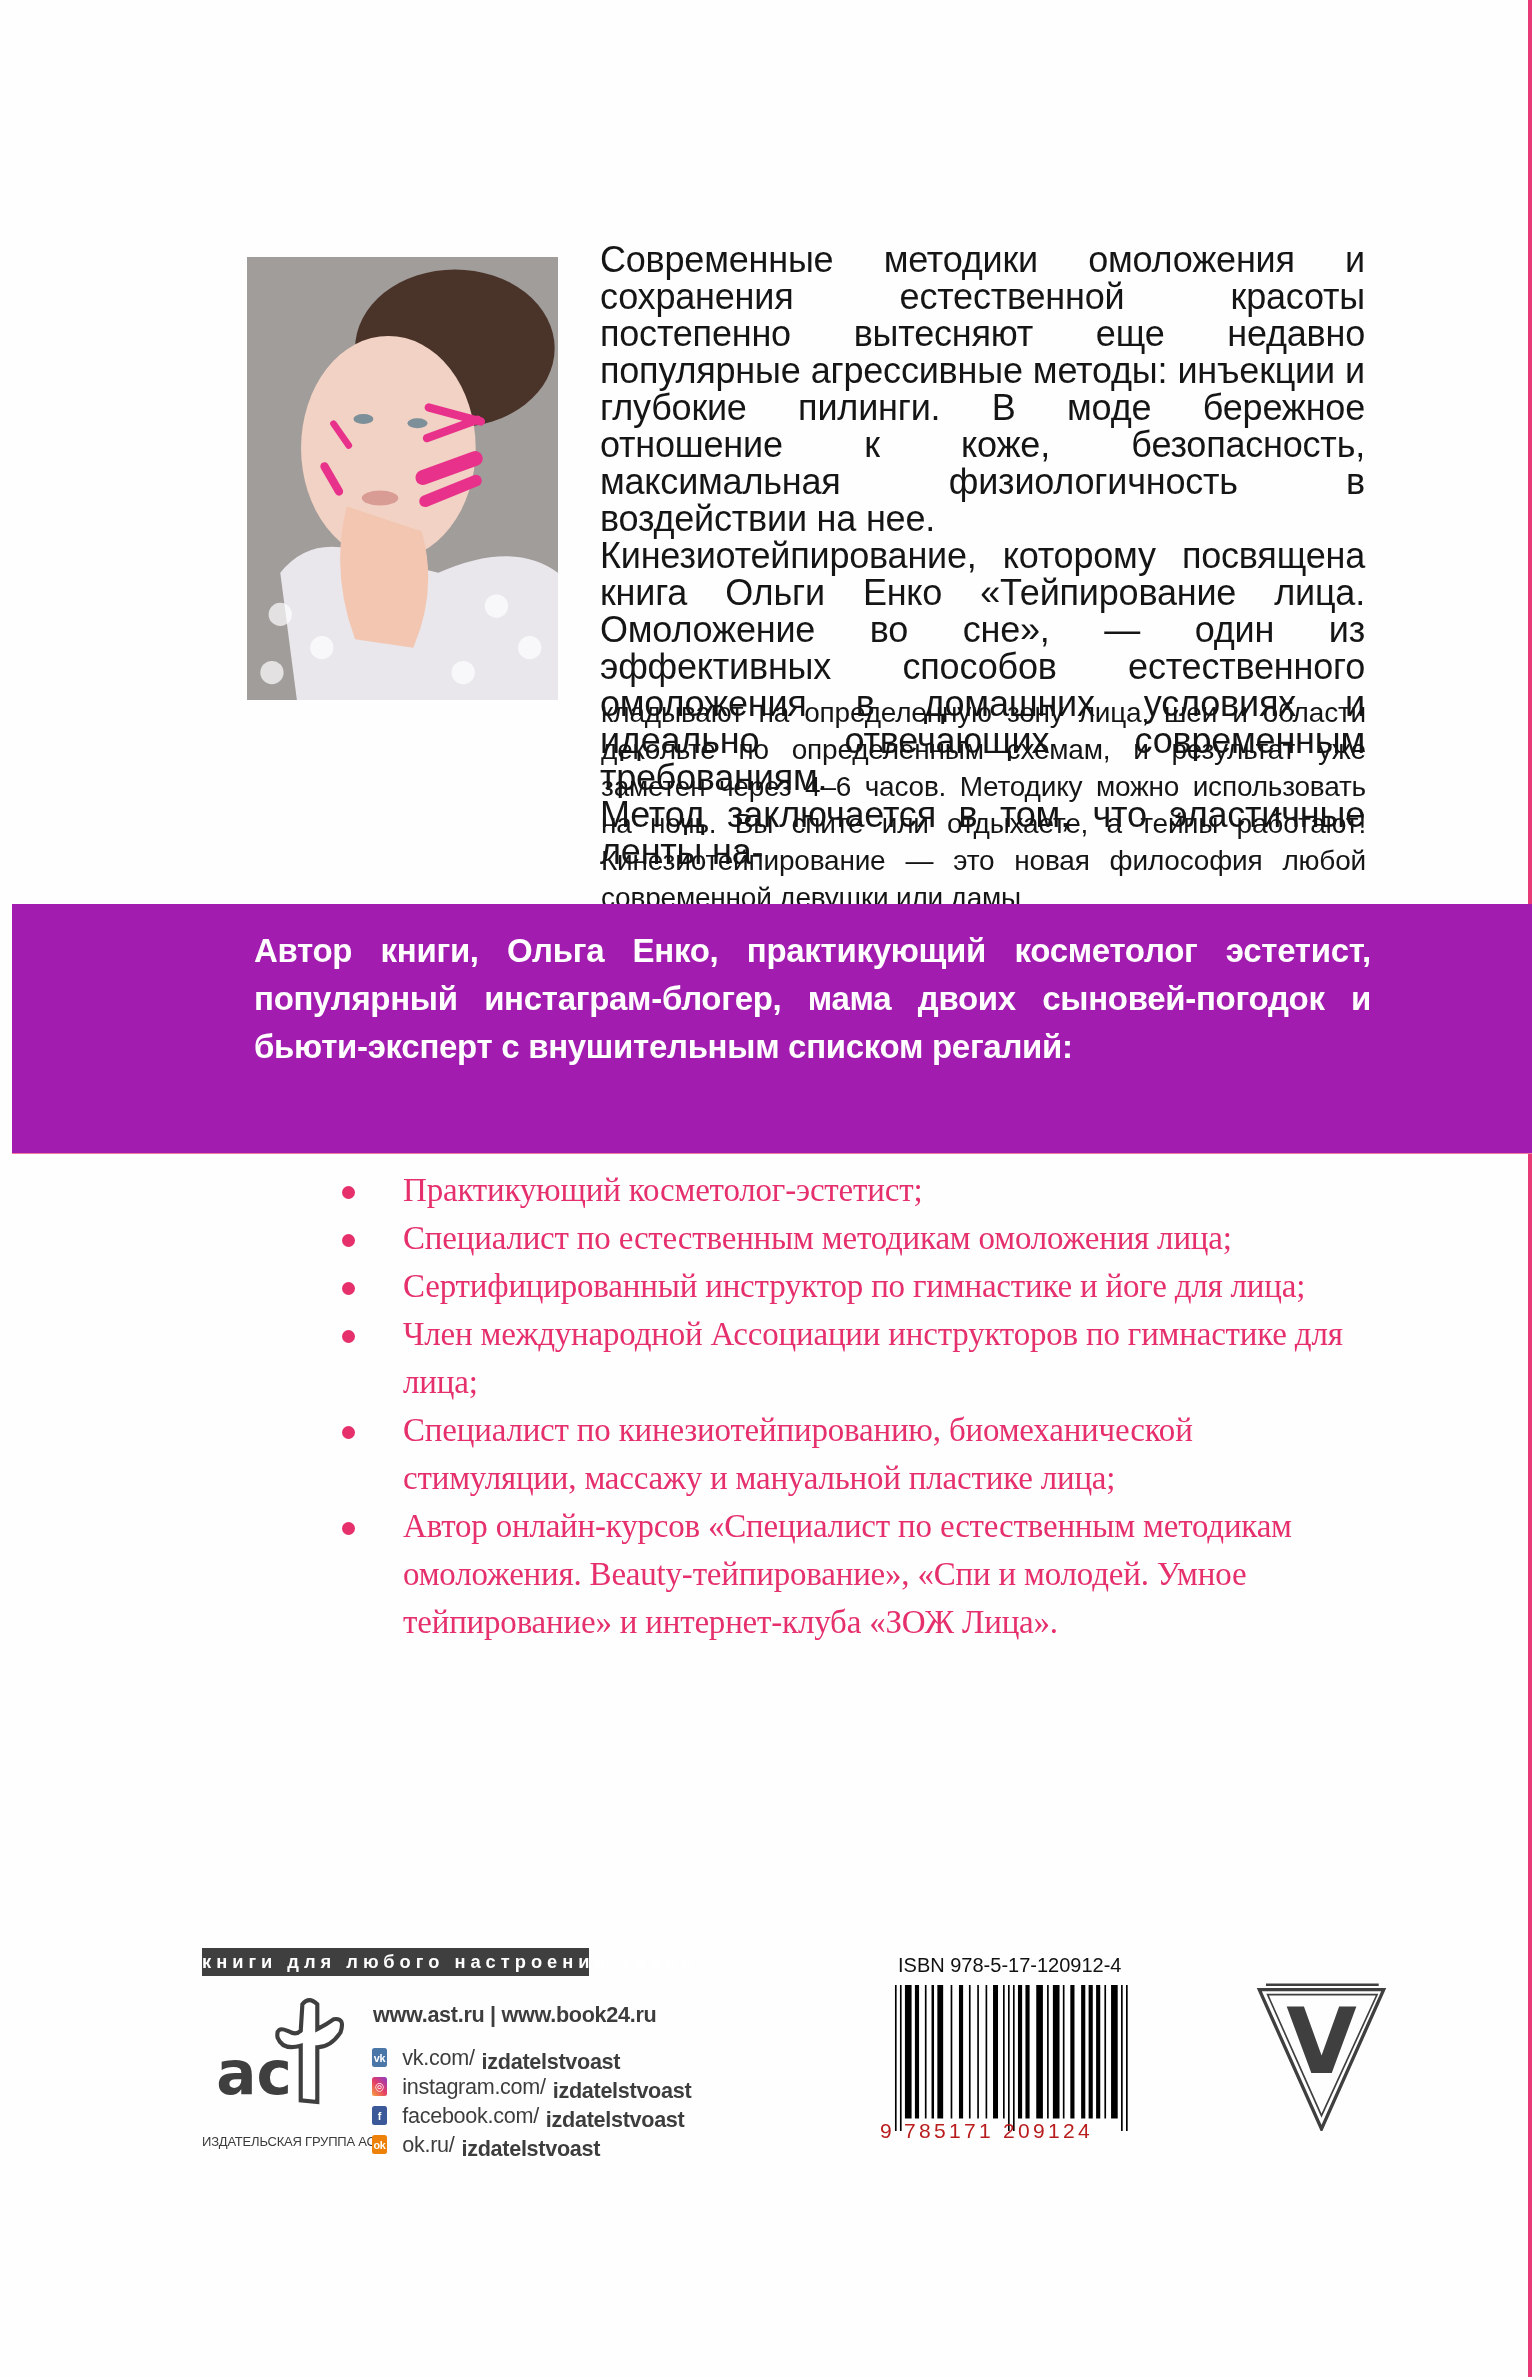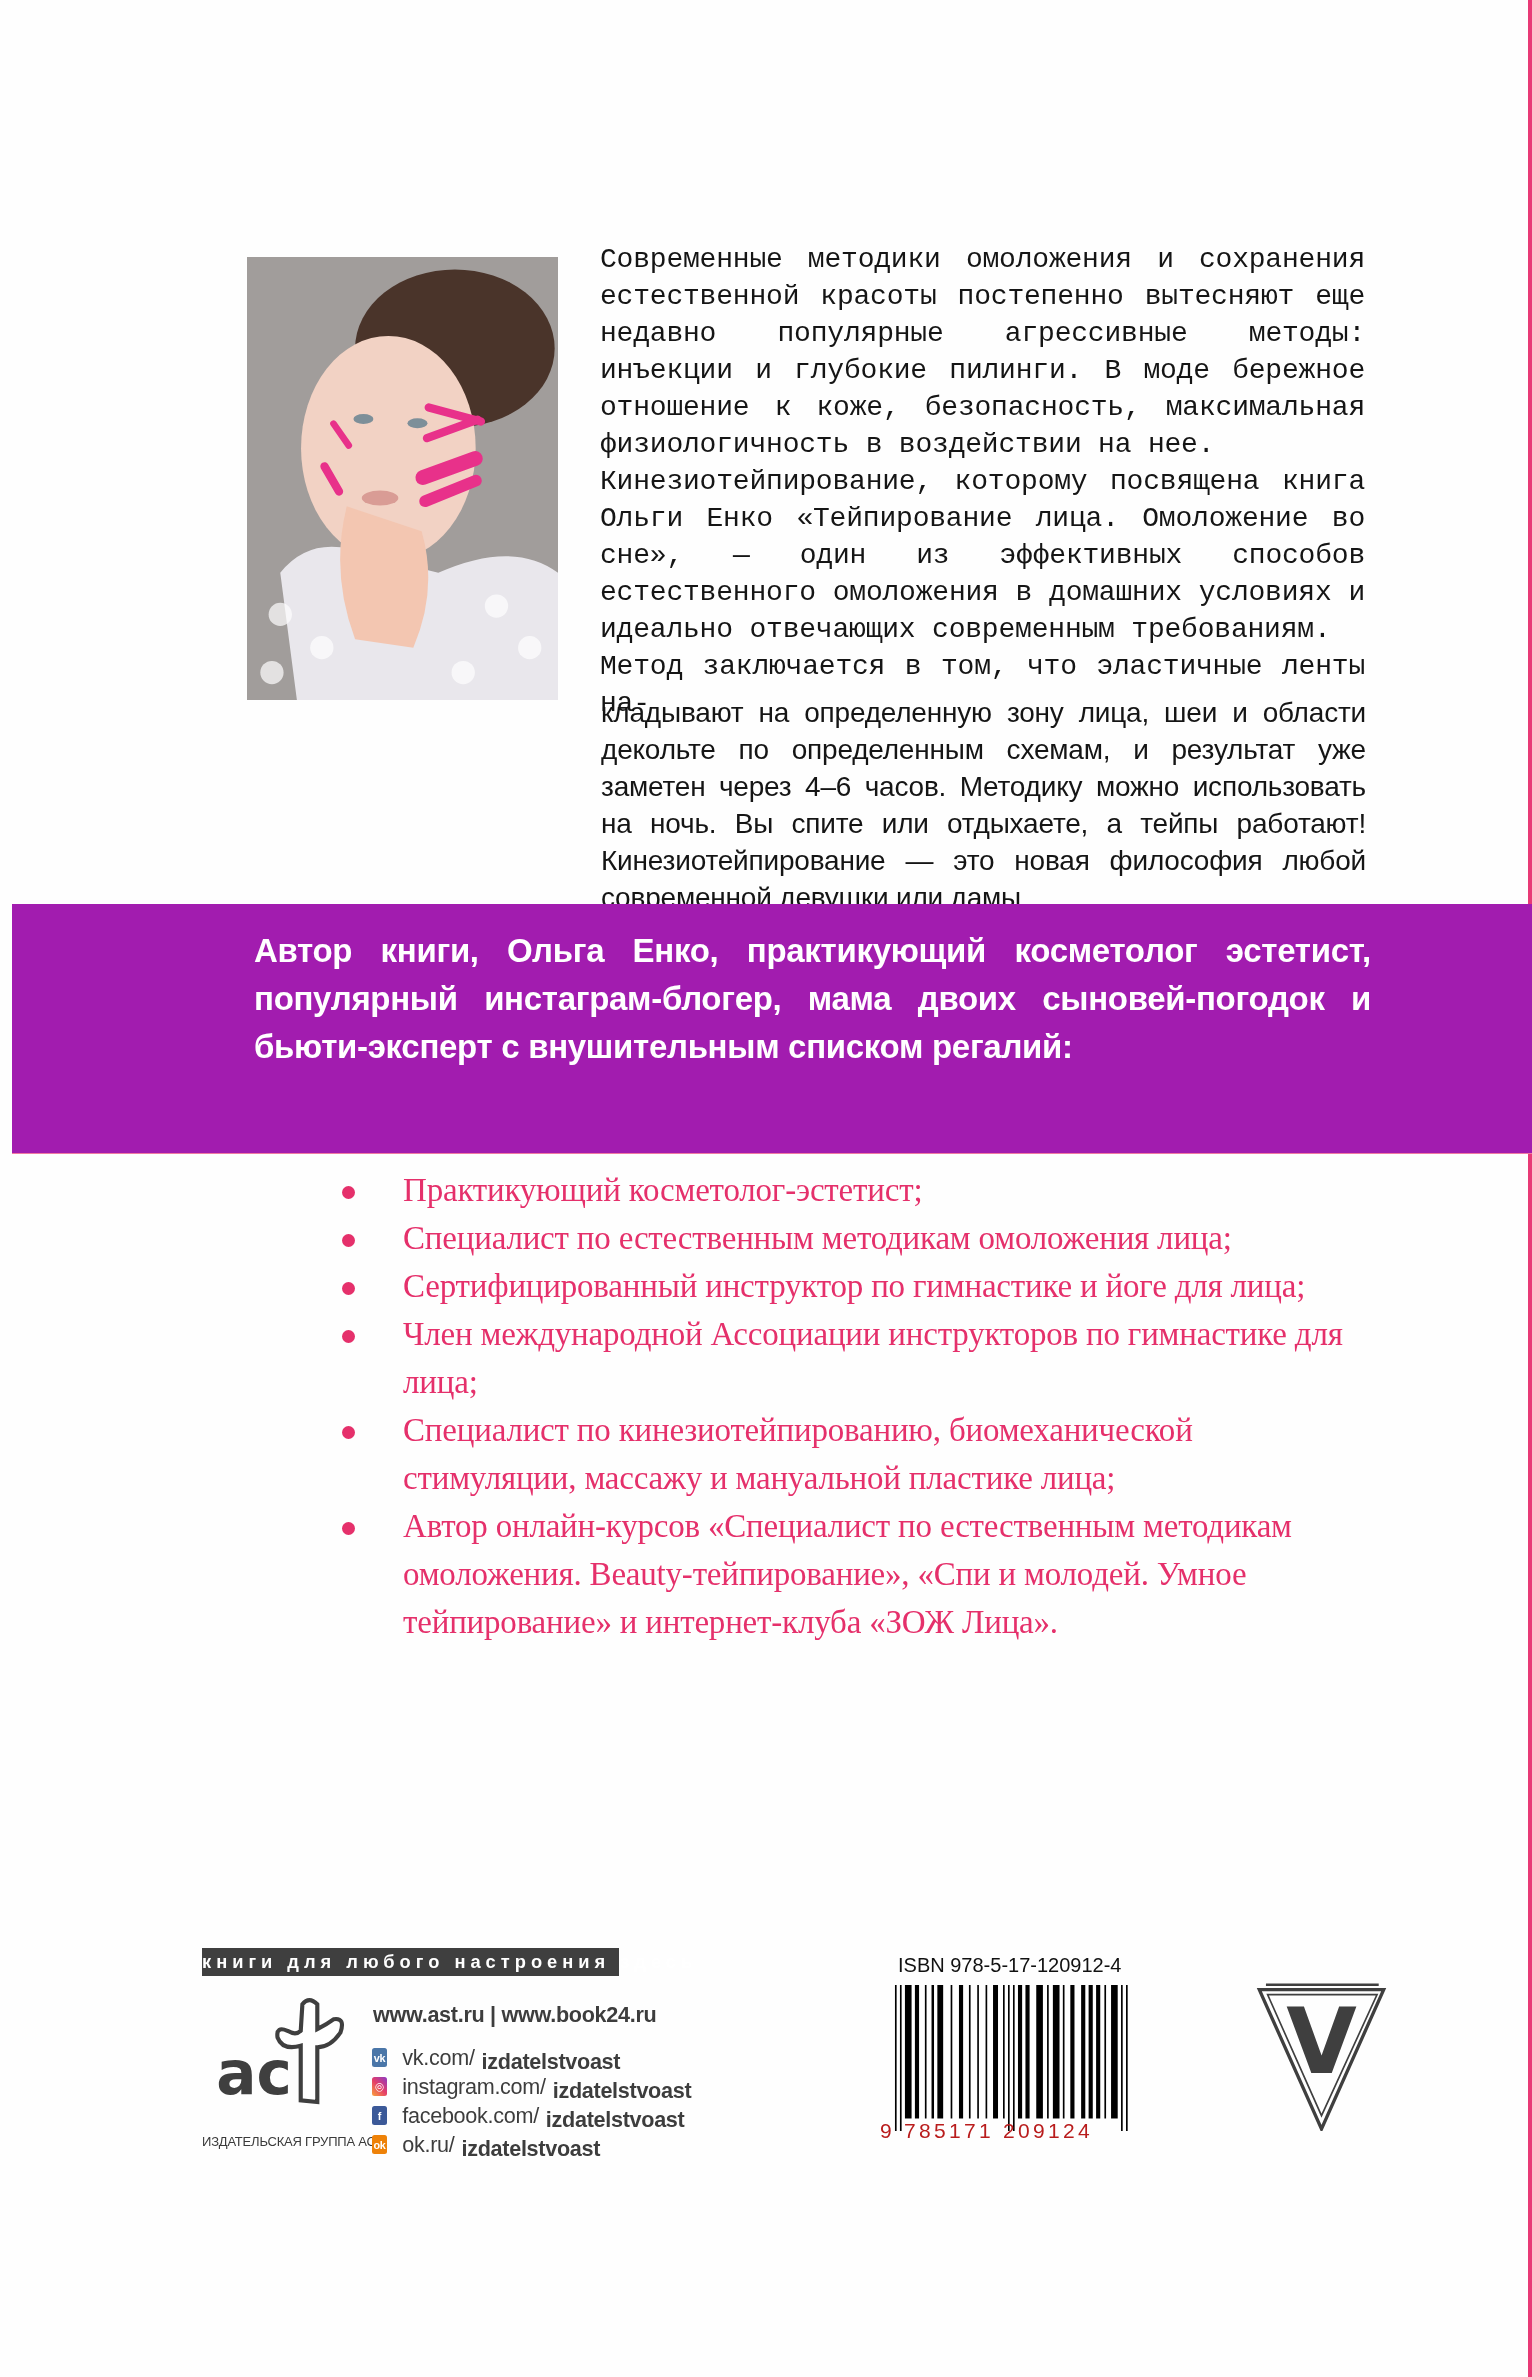--- a/index.html
+++ b/index.html
@@ -17,22 +17,22 @@
     .photo {
       position: absolute; left: 247px; top: 257px; width: 311px; height: 443px;
       overflow: hidden;
       background: linear-gradient(180deg, #8e8a88 0%, #a7a3a1 45%, #b9b6b6 70%, #d9d6da 100%);
     }
     .photo svg { width: 100%; height: 100%; display: block; }
 
     
     .intro {
       position: absolute; left: 600px; top: 241px; width: 765px;
-      font-size: 28px; line-height: 37px; letter-spacing: -0.2px;
-      text-align: justify; color: #151515; font-family: Liberation Mono, monospace;
+      font-size: 36px; line-height: 37px; letter-spacing: -0.2px;
+      text-align: justify; color: #151515;
     }
     .intro p { margin: 0; }
     .intro-wide {
       position: absolute; left: 239px; top: 694px; width: 1127px;
       font-size: 28px; line-height: 37px; letter-spacing: -0.2px;
       text-align: justify; color: #151515;
     }
     .intro-wide p { margin: 0; }
     .intro-first-line { display: block; padding-left: 362px; }
     .highlight { color: #e8356f; }
@@ -56,21 +56,21 @@
       color: #e5306b; font-size: 33px; line-height: 48px; letter-spacing: -0.2px;
     }
     .regalia li { position: relative; padding-left: 75px; font-family: Liberation Serif, serif; }
     .regalia .bullet {
       position: absolute; left: 14px; top: 20px; width: 13.3px; height: 13.3px;
       border-radius: 50%; background: #e5306b;
     }
 
     
     .slogan-bar {
-      position: absolute; left: 202px; top: 1948px; width: 417px; height: 28px;
+      position: absolute; left: 202px; top: 1948px; width: 387px; height: 28px;
       background: #3f3f3f; color: #ffffff;
       font-weight: bold; font-size: 18.3px; letter-spacing: 5px;
       line-height: 28px; text-align: center; white-space: nowrap;
     }
     .ast-logo { position: absolute; left: 216px; top: 1996px; width: 133px; height: 116px; }
     .ast-caption {
       position: absolute; left: 202px; top: 2134px; font-size: 13px; color: #3a3a3a;
       letter-spacing: -0.2px; white-space: nowrap;
     }
     .sites {

